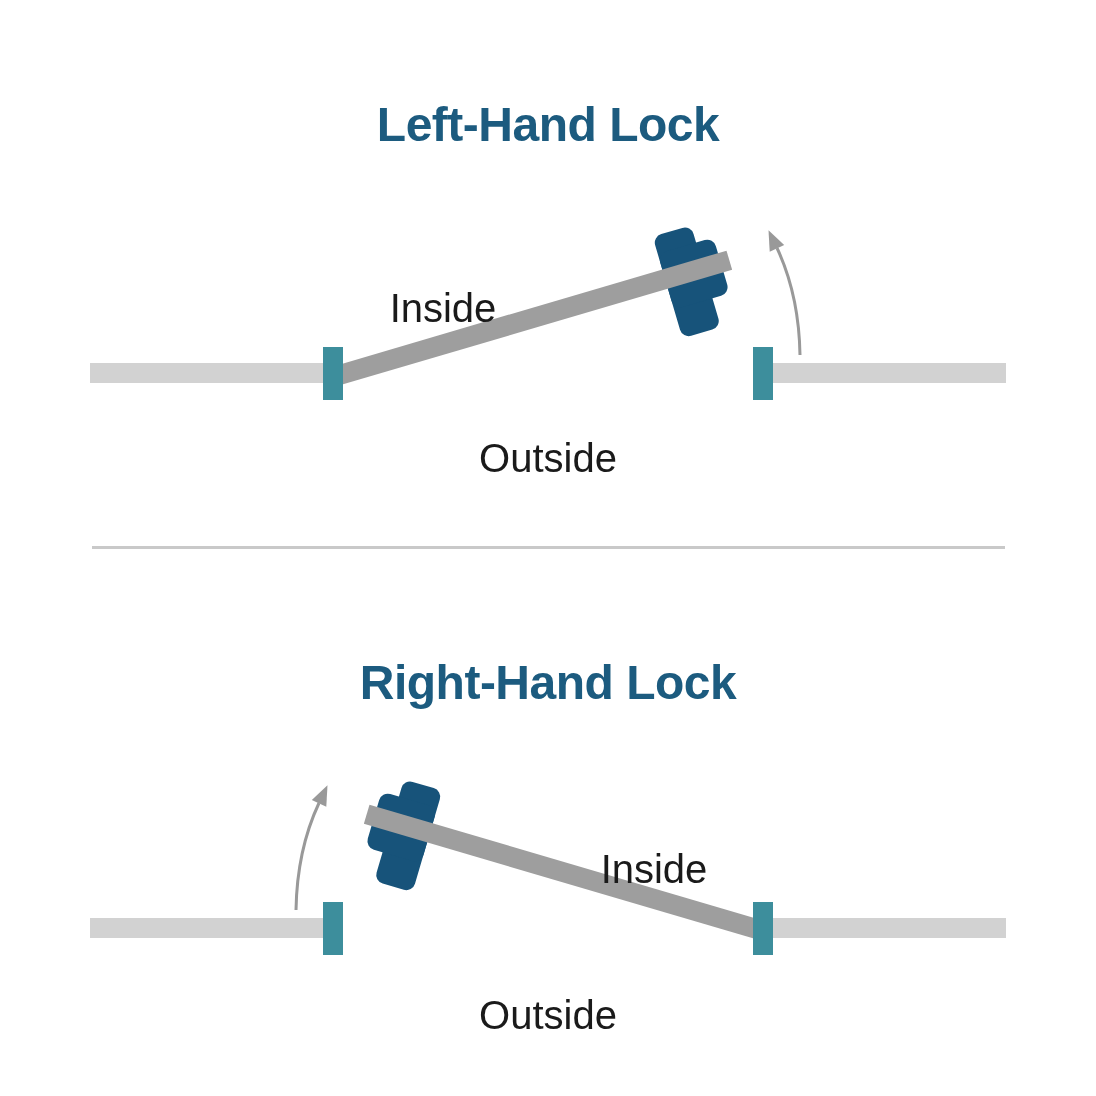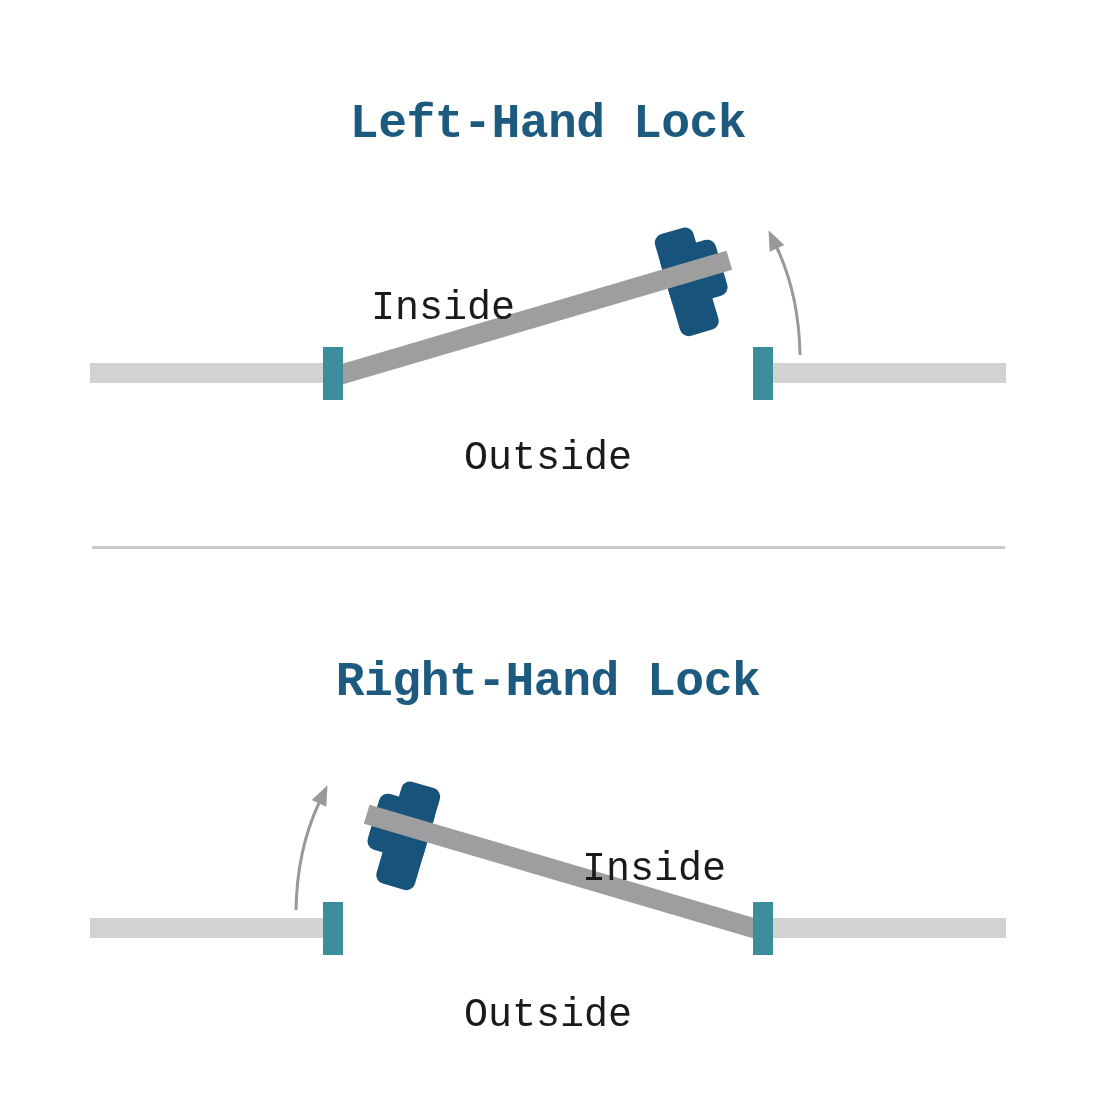--- a/index.html
+++ b/index.html
@@ -12,21 +12,20 @@
     position: relative;
     width: 1096px;
     height: 1096px;
     background: #ffffff;
     overflow: hidden;
   }
   .section {
     position: absolute;
     left: 0;
     width: 996px;
-    font-family: Liberation Mono, monospace;
   }
   .section.top { top: 0; height: 546px; }
   .section.bottom { top: 558px; height: 546px; }
   .diagram-svg {
     position: absolute;
     left: 0; top: 0;
     width: 1096px; height: 546px;
   }
   .section-title {
     position: absolute;

